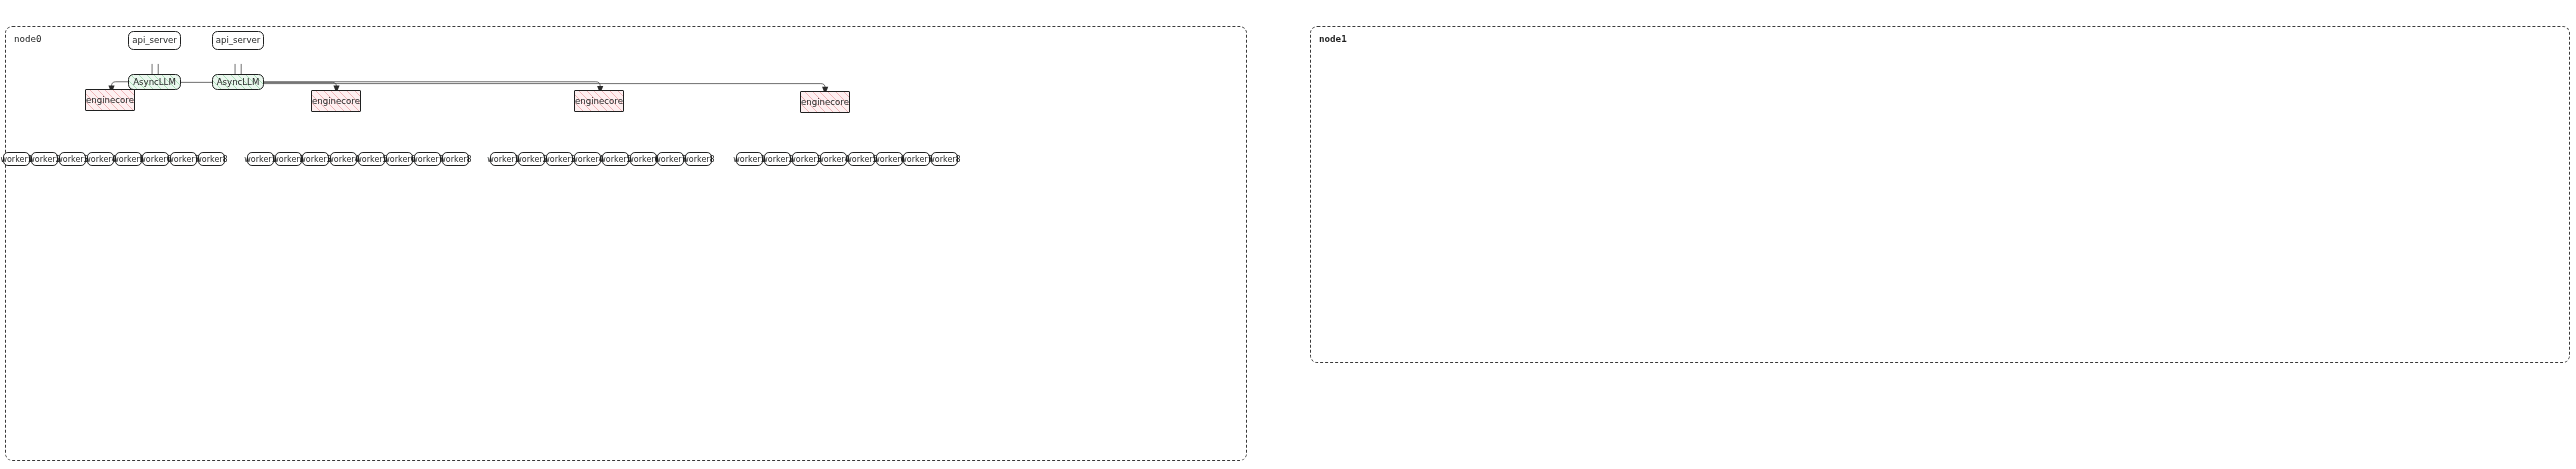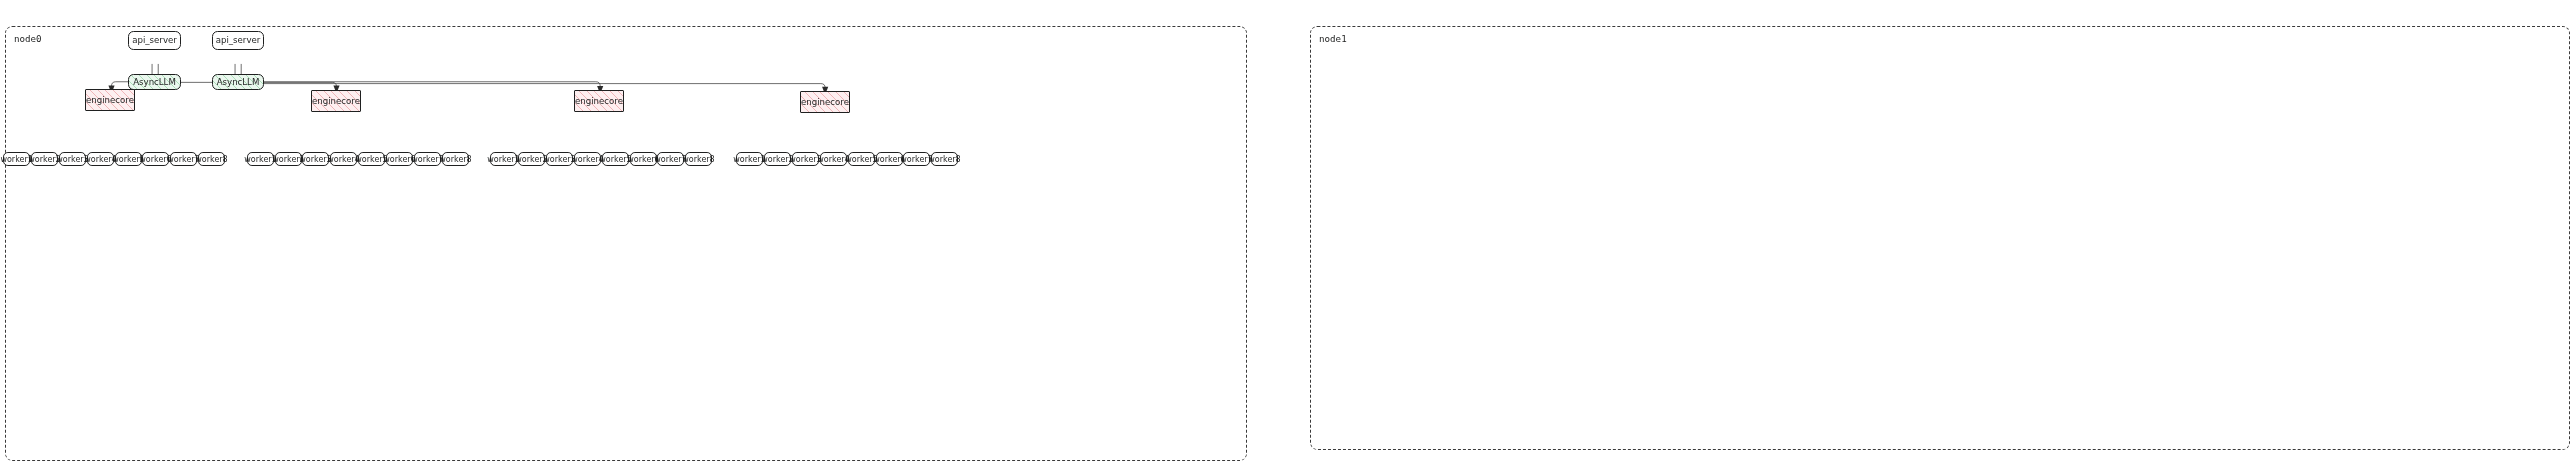--- a/index.html
+++ b/index.html
@@ -118,21 +118,21 @@
 </head>
 <body>
 
 <div id="diagram-root">
 
 
   <div class="cluster" style="left:4.9px; top:26.4px; width:1242px; height:435px;">
     <div class="cluster-label">node0</div>
   </div>
 
-  <div class="cluster" style="left:1310px; top:26.4px; width:1260px; height:424px;">
+  <div class="cluster" style="left:1310px; top:26.4px; width:1260px; height:337px;font-weight:bold;">
     <div class="cluster-label">node1</div>
   </div>
 
   <svg id="edges" viewBox="0 0 4188 763">
 
     <path d="M 246,104 L 246,126 Q 246,133 239,133 L 187,133 Q 180,133 180,140 L 180,147"></path>
     <polygon points="180,152 175,139 185,139"></polygon>
 
     <path d="M 256,104 L 256,127 Q 256,134 263,134 L 539,134 Q 546,134 546,141 L 546,147"></path>
     <polygon points="546,152 541,139 551,139"></polygon>

